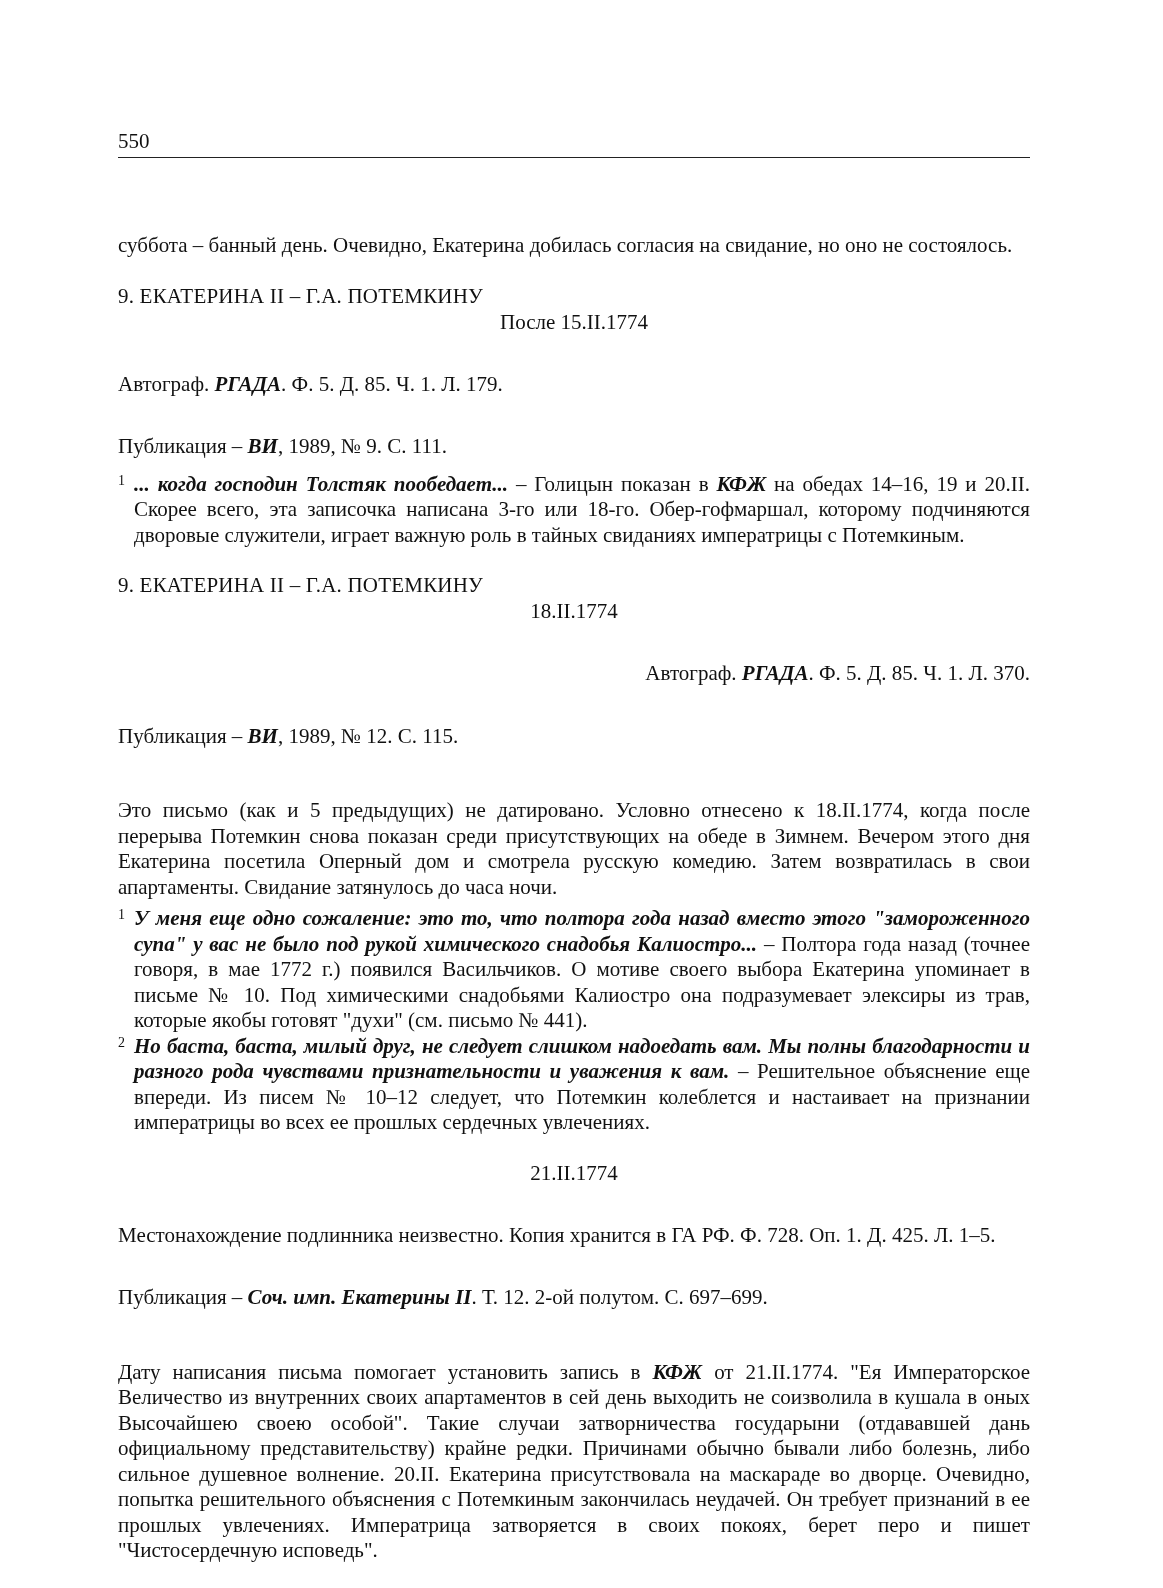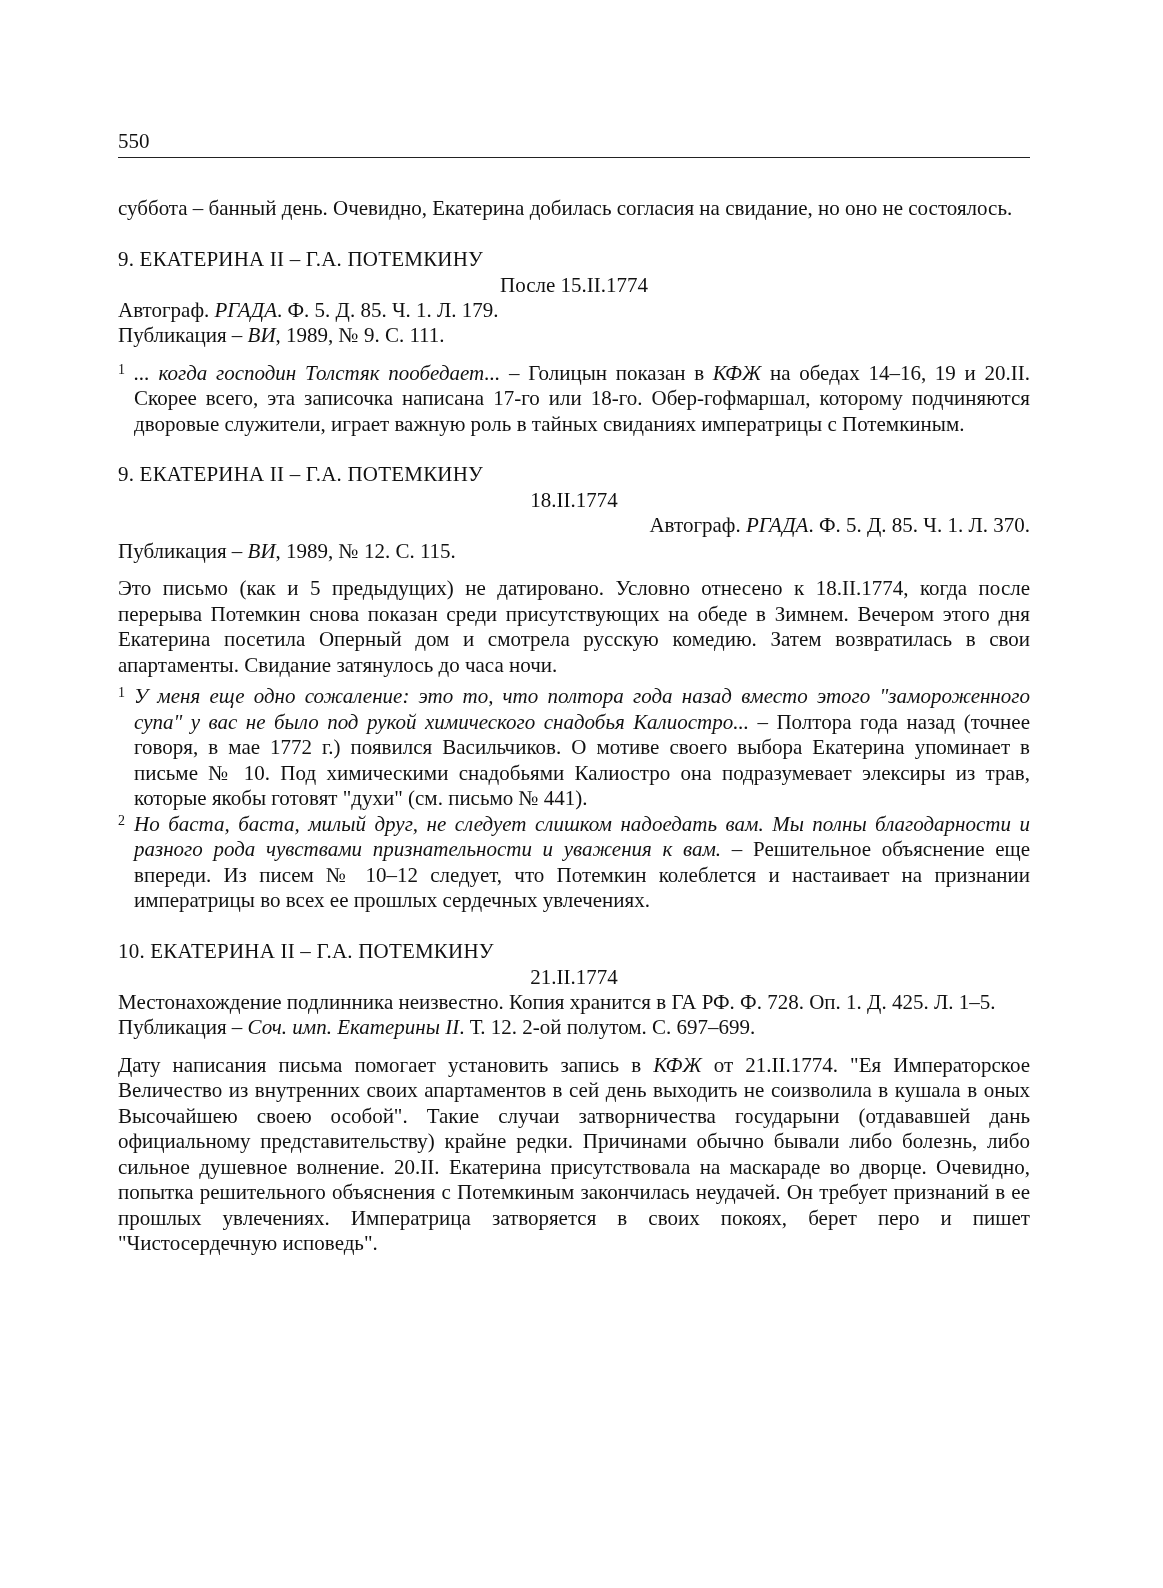--- a/index.html
+++ b/index.html
@@ -12,26 +12,26 @@
     position: absolute; left: 118px; top: 128px; width: 912px;
   }
   .running-head {
     position: relative; height: 30px;
     font-size: 21px; line-height: 26px;
   }
   .running-head .pgnum { position: absolute; left: 0; top: 0; }
   .running-head .title { position: absolute; left: 0; right: 0; top: 0; text-align: center; font-style: italic; }
   .rule { position: absolute; left: 0; right: 0; top: 29px; border-top: 1.5px solid #222; }
   p, .line { margin: 0; }
-  .txt { font-size: 21px; line-height: 25.5px; text-align: justify; }
+  .txt { font-size: 21px; line-height: 25.5px; text-align: justify; margin-top: 37px; }
   .head { font-size: 21px; line-height: 26px; letter-spacing: 0.2px; }
   .date { font-size: 21px; line-height: 26px; text-align: center; }
   .note { font-size: 21px; line-height: 25.5px; text-align: justify; padding-left: 16px; position: relative; }
   .note .sup { position: absolute; left: 0; top: -4px; font-size: 14px; }
-  em { font-style: italic; }
+  em { font-style: italic; font-weight: bold; }
   .gap-s { height: 12px; }
 </style>
 </head>
 <body>
 
 <div class="page">
 
   <div class="running-head">
     <span class="pgnum">550</span>
     <div class="rule"></div>
@@ -49,21 +49,21 @@
     <div class="line txt" style="text-align:left">
       <span>Автограф.</span>
       <em>РГАДА</em><span>. Ф. 5. Д. 85. Ч. 1. Л. 179.</span>
     </div>
     <div class="line txt" style="text-align:left">
       <span>Публикация – </span><em>ВИ</em><span>, 1989, № 9. С. 111.</span>
     </div>
     <div class="gap-s"></div>
     <div class="note">
       <span class="sup">1</span>
-      <em>... когда господин Толстяк пообедает...</em><span> – Голицын показан в </span><em>КФЖ</em><span> на обедах 14–16, 19 и 20.II. Скорее всего, эта записочка написана 17-го или 18-го. Обер-гофмаршал, которому подчиняются дворовые служители, играет важную роль в тайных свиданиях императрицы с Потемкиным.</span>
+      <em>... когда господин Толстяк пообедает...</em><span> – Голицын показан в </span><em>КФЖ</em><span> на обедах 14–16, 19 и 20.II. Скорее всего, эта записочка написана 3-го или 18-го. Обер-гофмаршал, которому подчиняются дворовые служители, играет важную роль в тайных свиданиях императрицы с Потемкиным.</span>
     </div>
   </div>
 
   <div style="height:24px"></div>
 
   <div>
     <div class="head">9. ЕКАТЕРИНА II – Г.А. ПОТЕМКИНУ</div>
     <div class="date">18.II.1774</div>
     <div class="line txt" style="text-align:right">
       <span>Автограф.</span>
@@ -81,21 +81,20 @@
     </div>
     <div class="note">
       <span class="sup">2</span>
       <em>Но баста, баста, милый друг, не следует слишком надоедать вам. Мы полны благодарности и разного рода чувствами признательности и уважения к вам.</em><span> – Решительное объяснение еще впереди. Из писем № 10–12 следует, что Потемкин колеблется и настаивает на признании императрицы во всех ее прошлых сердечных увлечениях.</span>
     </div>
   </div>
 
   <div style="height:24px"></div>
 
   <div>
-    <div class="head">10. ЕКАТЕРИНА II – Г.А. ПОТЕМКИНУ</div>
     <div class="date">21.II.1774</div>
     <p class="txt">Местонахождение подлинника неизвестно. Копия хранится в ГА РФ. Ф. 728. Оп. 1. Д. 425. Л. 1–5.</p>
     <div class="line txt" style="text-align:left">
       <span>Публикация – </span><em>Соч. имп. Екатерины II</em><span>. Т. 12. 2-ой полутом. С. 697–699.</span>
     </div>
     <div class="gap-s"></div>
     <p class="txt">
       <span>Дату написания письма помогает установить запись в </span><em>КФЖ</em><span> от 21.II.1774. "Ея Императорское Величество из внутренних своих апартаментов в сей день выходить не соизволила в кушала в оных Высочайшею своею особой". Такие случаи затворничества государыни (отдававшей дань официальному представительству) крайне редки. Причинами обычно бывали либо болезнь, либо сильное душевное волнение. 20.II. Екатерина присутствовала на маскараде во дворце. Очевидно, попытка решительного объяснения с Потемкиным закончилась неудачей. Он требует признаний в ее прошлых увлечениях. Императрица затворяется в своих покоях, берет перо и пишет "Чистосердечную исповедь".</span>
     </p>
   </div>

